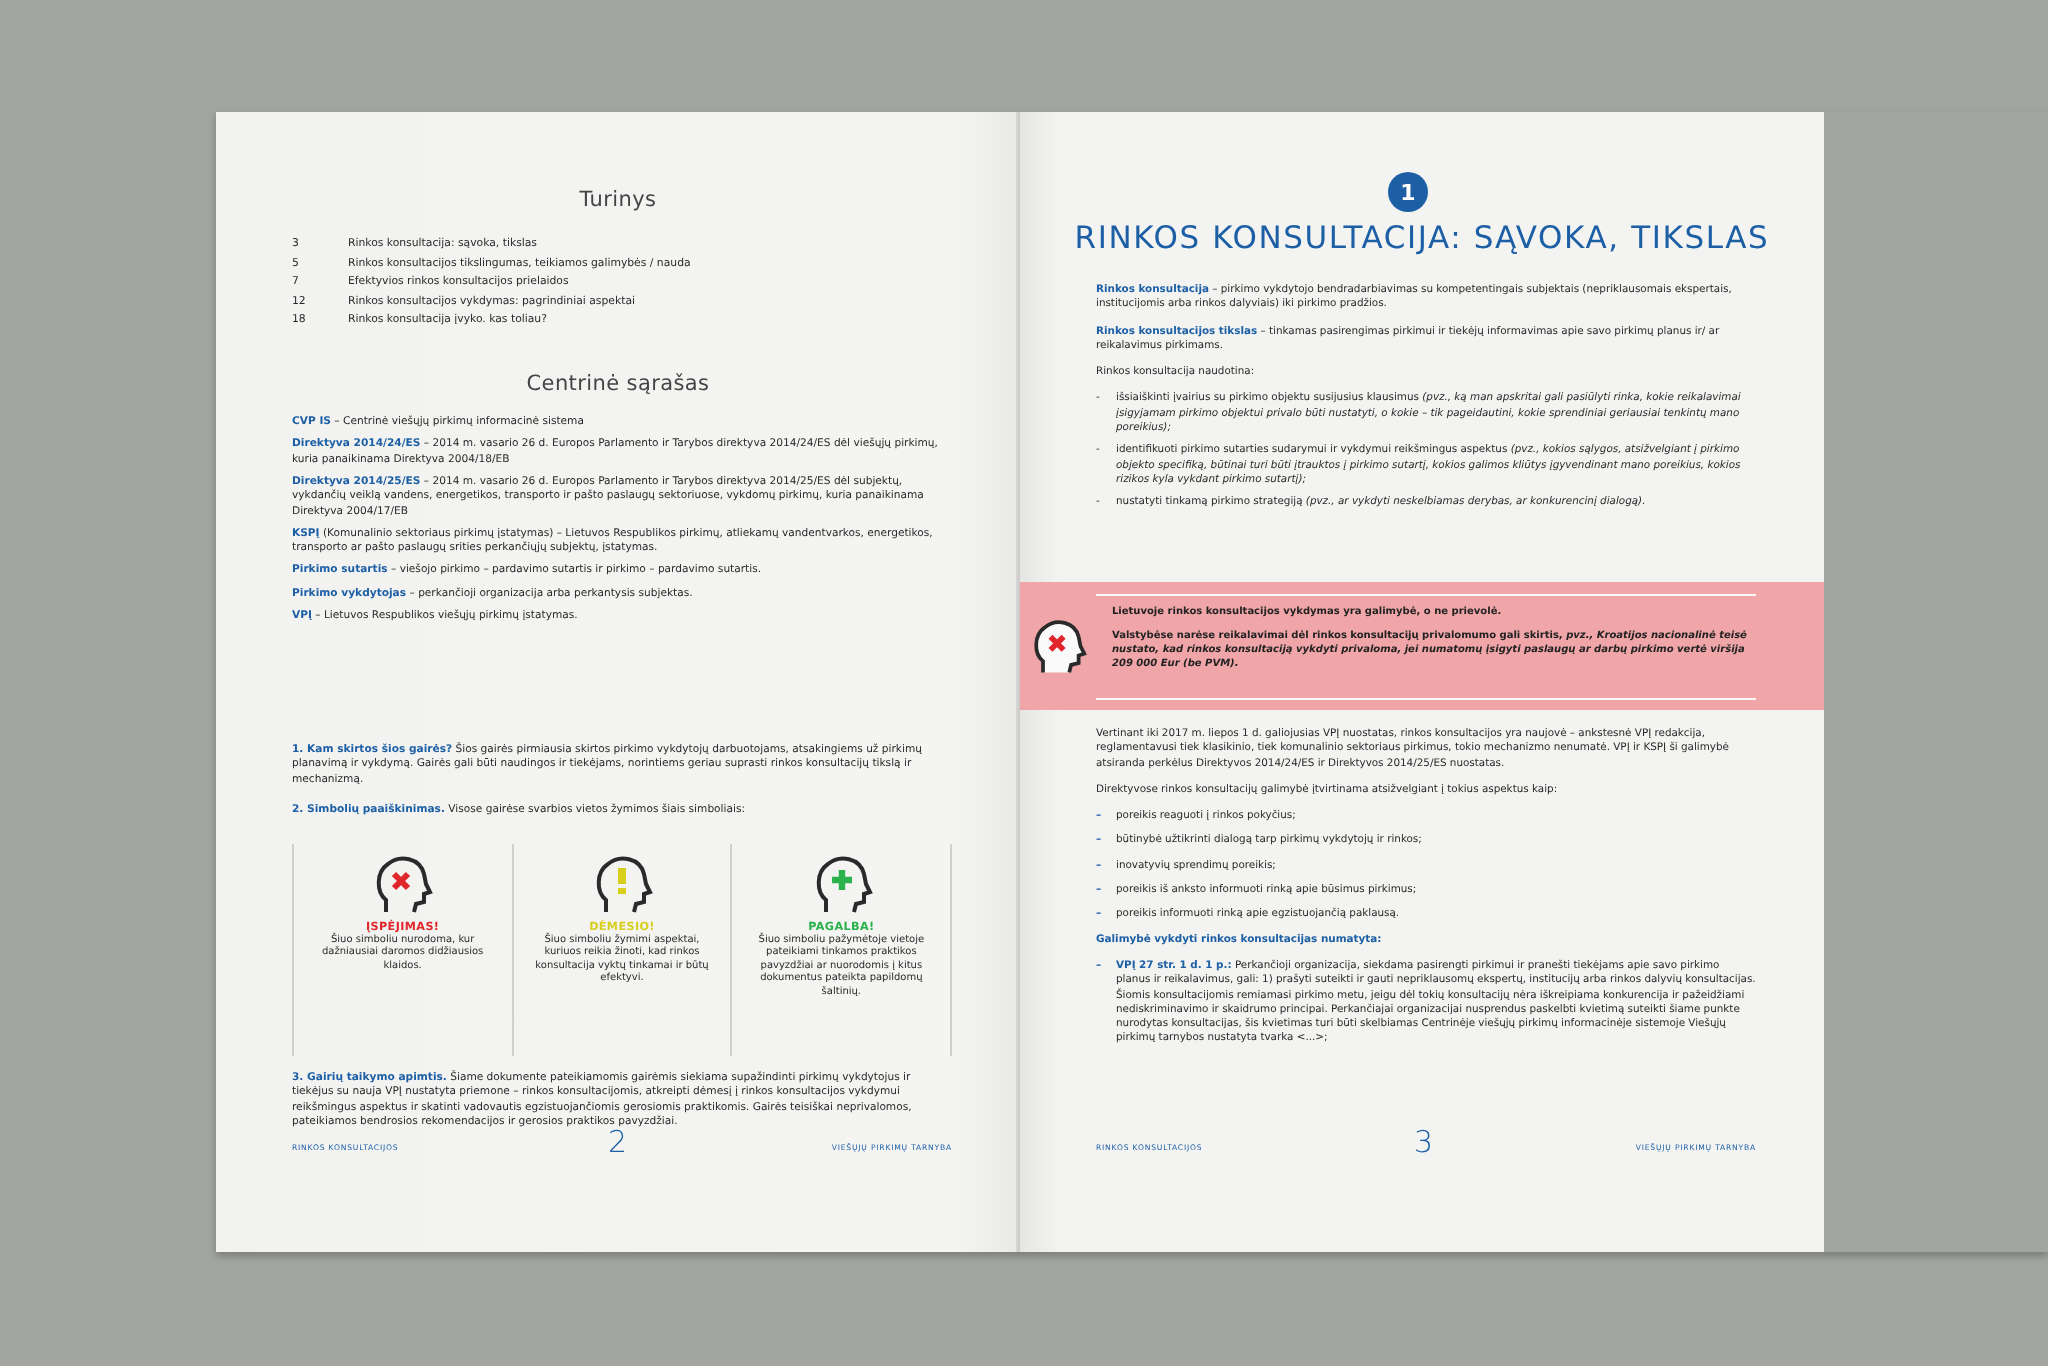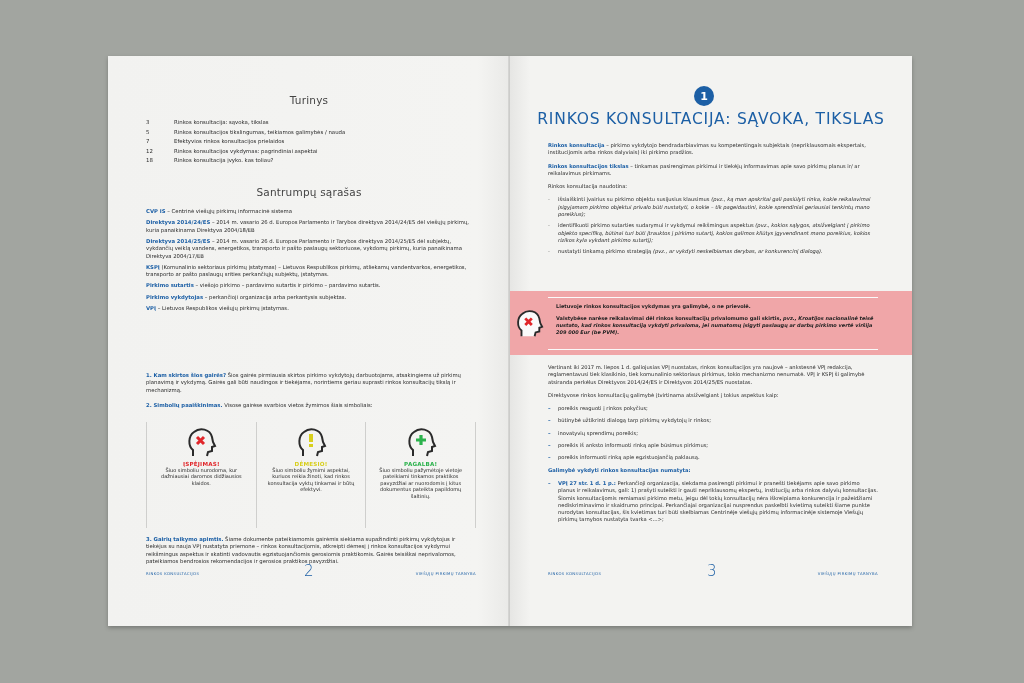--- a/index.html
+++ b/index.html
@@ -6,21 +6,21 @@
   html, body { width: 1024px; height: 683px; overflow: hidden; }
   body {
     background: #a2a5a0;
     font-family: "DejaVu Sans", sans-serif;
     color: #2a2a2a;
     position: relative;
   }
   .spread {
     position: absolute;
     left: 108px; top: 56px;
-    width: 804px; height: 570px;
+    width: 916px; height: 570px;
     box-shadow: 0 2px 4px rgba(0,0,0,0.25);
   }
   .page {
     position: absolute; top: 0; height: 570px;
     background: #f3f3f1;
   }
   .page.left { left: 0; width: 402px; background: linear-gradient(to right, #f2f2f0 0%, #f4f4f2 92%, #e9e9e7 100%); }
   .page.right { left: 402px; width: 402px; background: linear-gradient(to right, #e6e6e4 0%, #f3f3f1 5%, #f3f3f1 100%); }
   .gutter {
     position: absolute; left: 400px; top: 0; width: 4px; height: 570px;
@@ -112,21 +112,21 @@
       <div class="toc-row">
           <span class="num">12</span>
           <span>Rinkos konsultacijos vykdymas: pagrindiniai aspektai</span>
         </div>
       <div class="toc-row">
           <span class="num">18</span>
           <span>Rinkos konsultacija įvyko. kas toliau?</span>
         </div>
     </div>
 
-    <div class="h-section" style="top:130px;">Santrumpų sąrašas</div>
+    <div class="h-section" style="top:130px;">Centrinė sąrašas</div>
     <div class="abbr">
       <p><span class="bold-blue">CVP IS</span><span> – Centrinė viešųjų pirkimų informacinė sistema</span></p>
       <p><span class="bold-blue">Direktyva 2014/24/ES</span><span> – 2014 m. vasario 26 d. Europos Parlamento ir Tarybos direktyva 2014/24/ES dėl viešųjų pirkimų, kuria panaikinama Direktyva 2004/18/EB</span></p>
       <p><span class="bold-blue">Direktyva 2014/25/ES</span><span> – 2014 m. vasario 26 d. Europos Parlamento ir Tarybos direktyva 2014/25/ES dėl subjektų, vykdančių veiklą vandens, energetikos, transporto ir pašto paslaugų sektoriuose, vykdomų pirkimų, kuria panaikinama Direktyva 2004/17/EB</span></p>
       <p><span class="bold-blue">KSPĮ</span><span> (Komunalinio sektoriaus pirkimų įstatymas) – Lietuvos Respublikos pirkimų, atliekamų vandentvarkos, energetikos, transporto ar pašto paslaugų srities perkančiųjų subjektų, įstatymas.</span></p>
       <p><span class="bold-blue">Pirkimo sutartis</span><span> – viešojo pirkimo – pardavimo sutartis ir pirkimo – pardavimo sutartis.</span></p>
       <p><span class="bold-blue">Pirkimo vykdytojas</span><span> – perkančioji organizacija arba perkantysis subjektas.</span></p>
       <p><span class="bold-blue">VPĮ</span><span> – Lietuvos Respublikos viešųjų pirkimų įstatymas.</span></p>
     </div>
 

